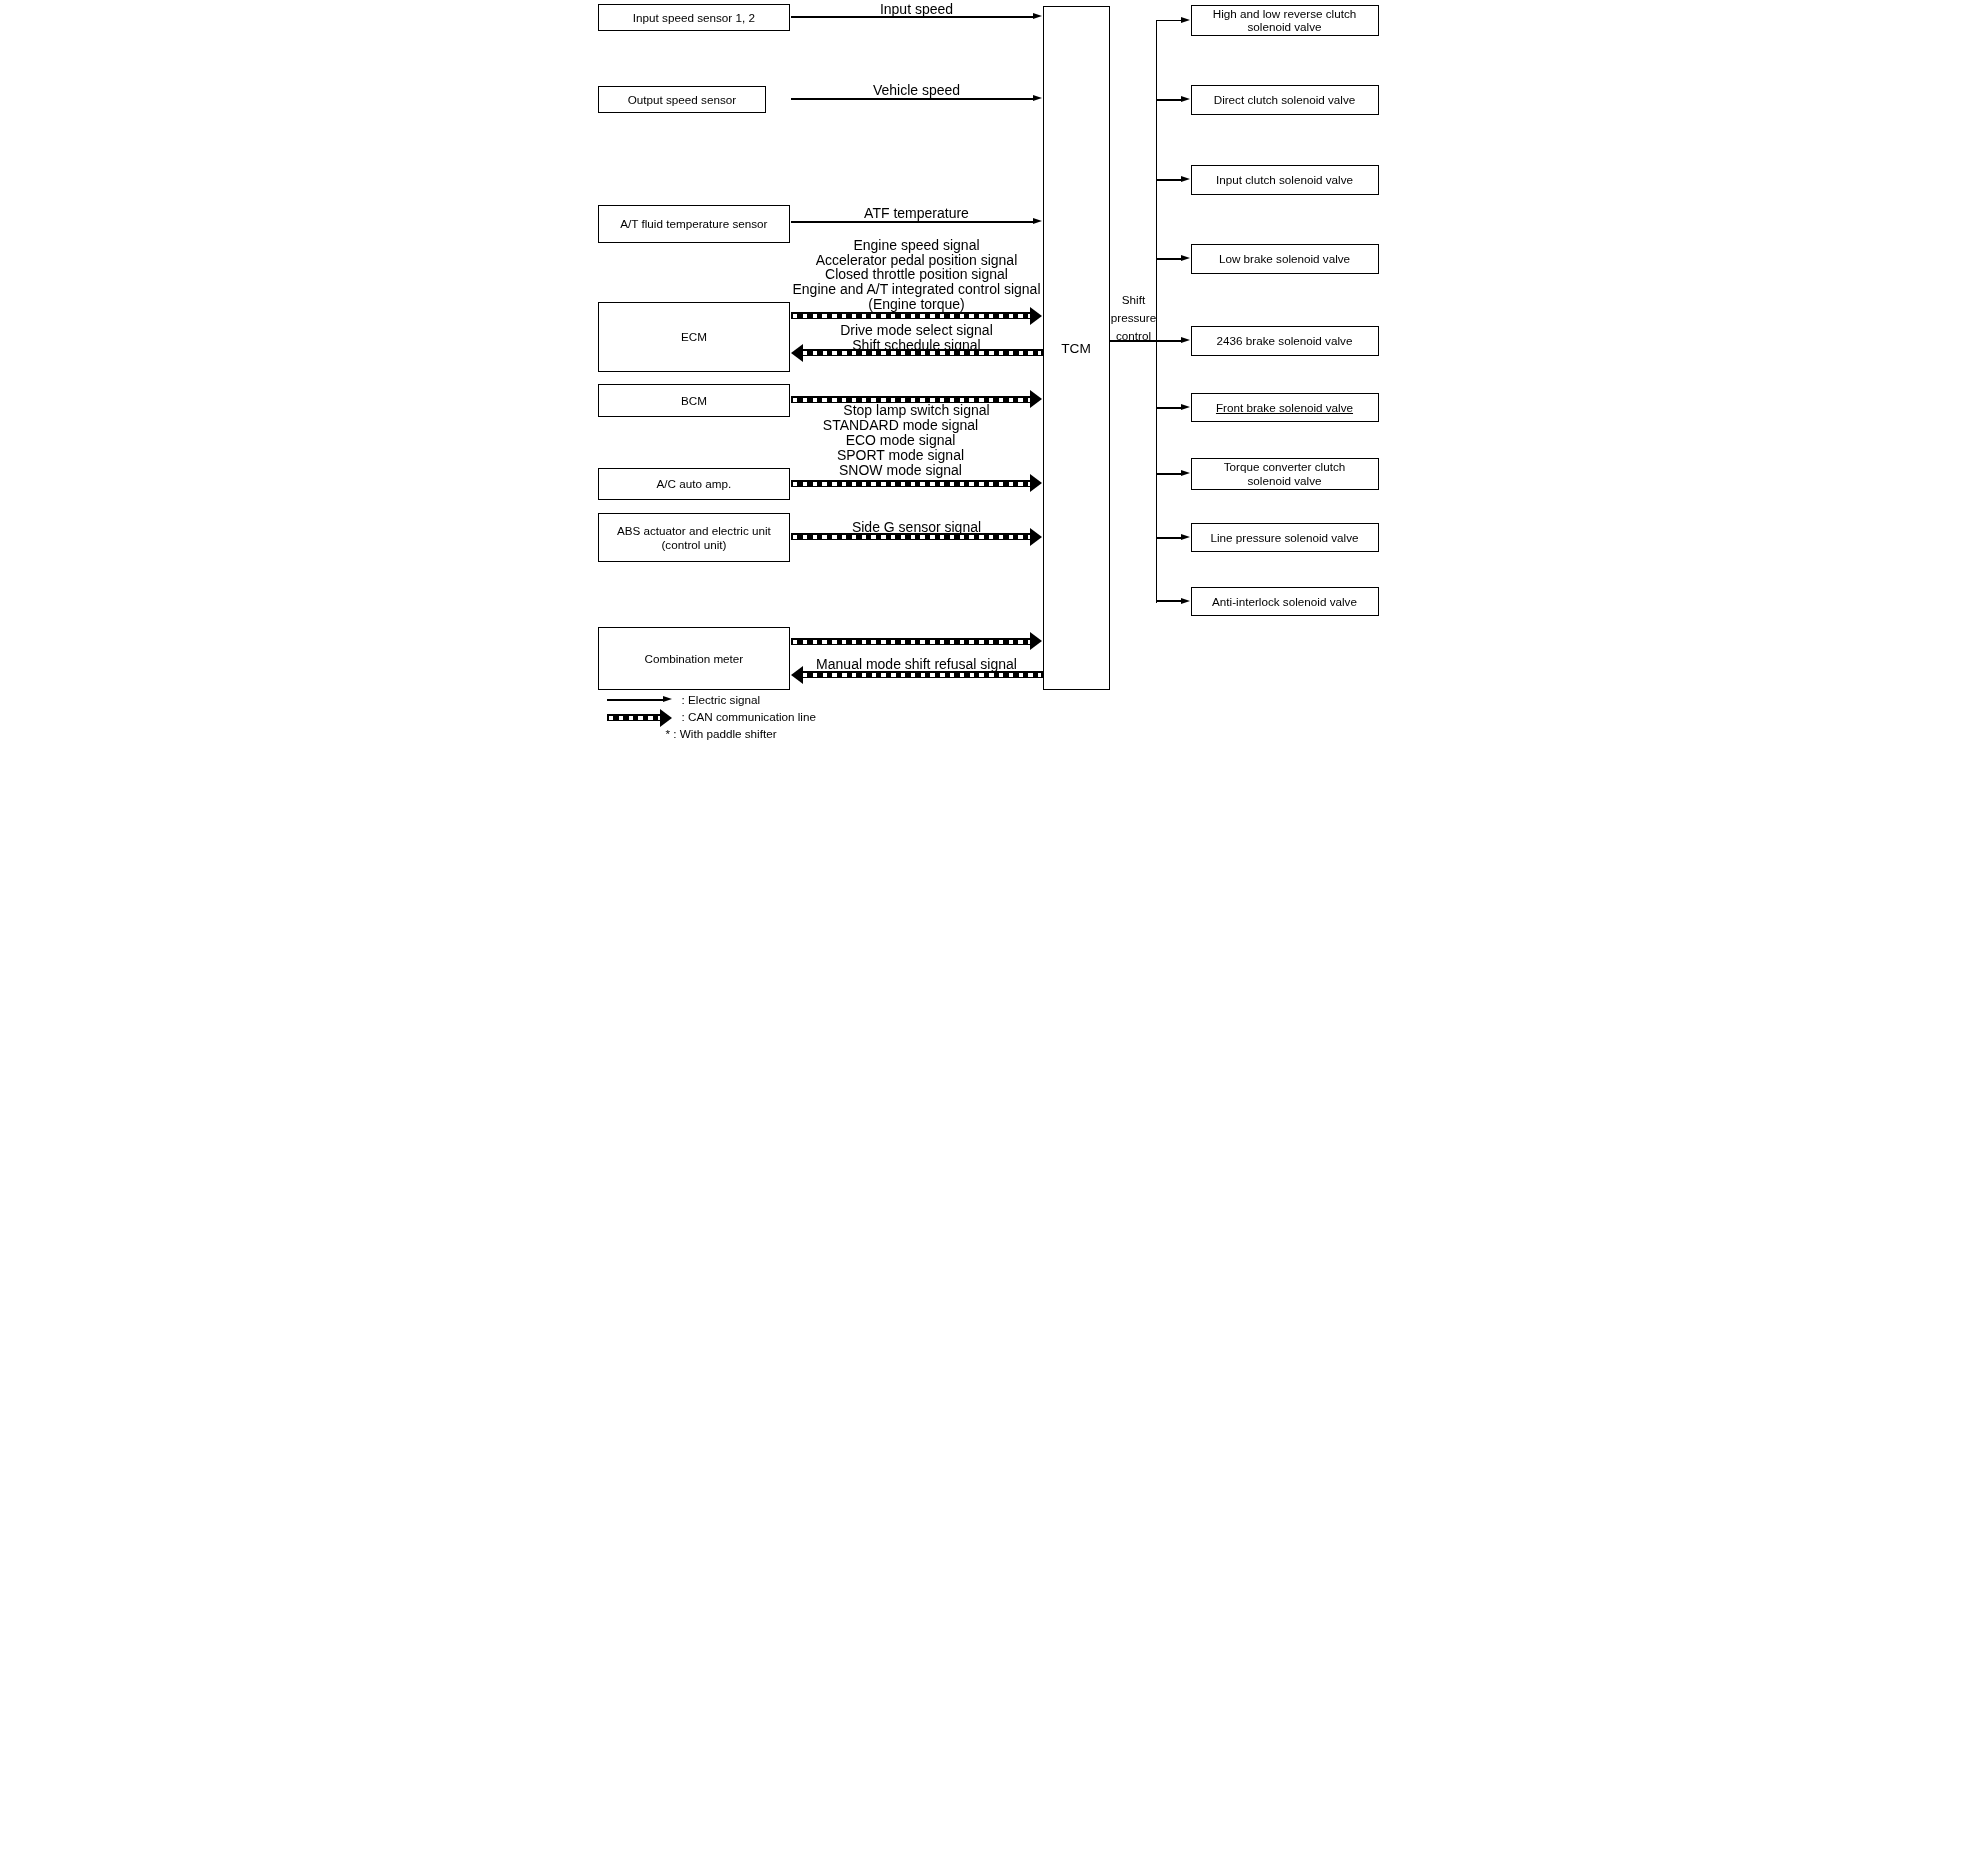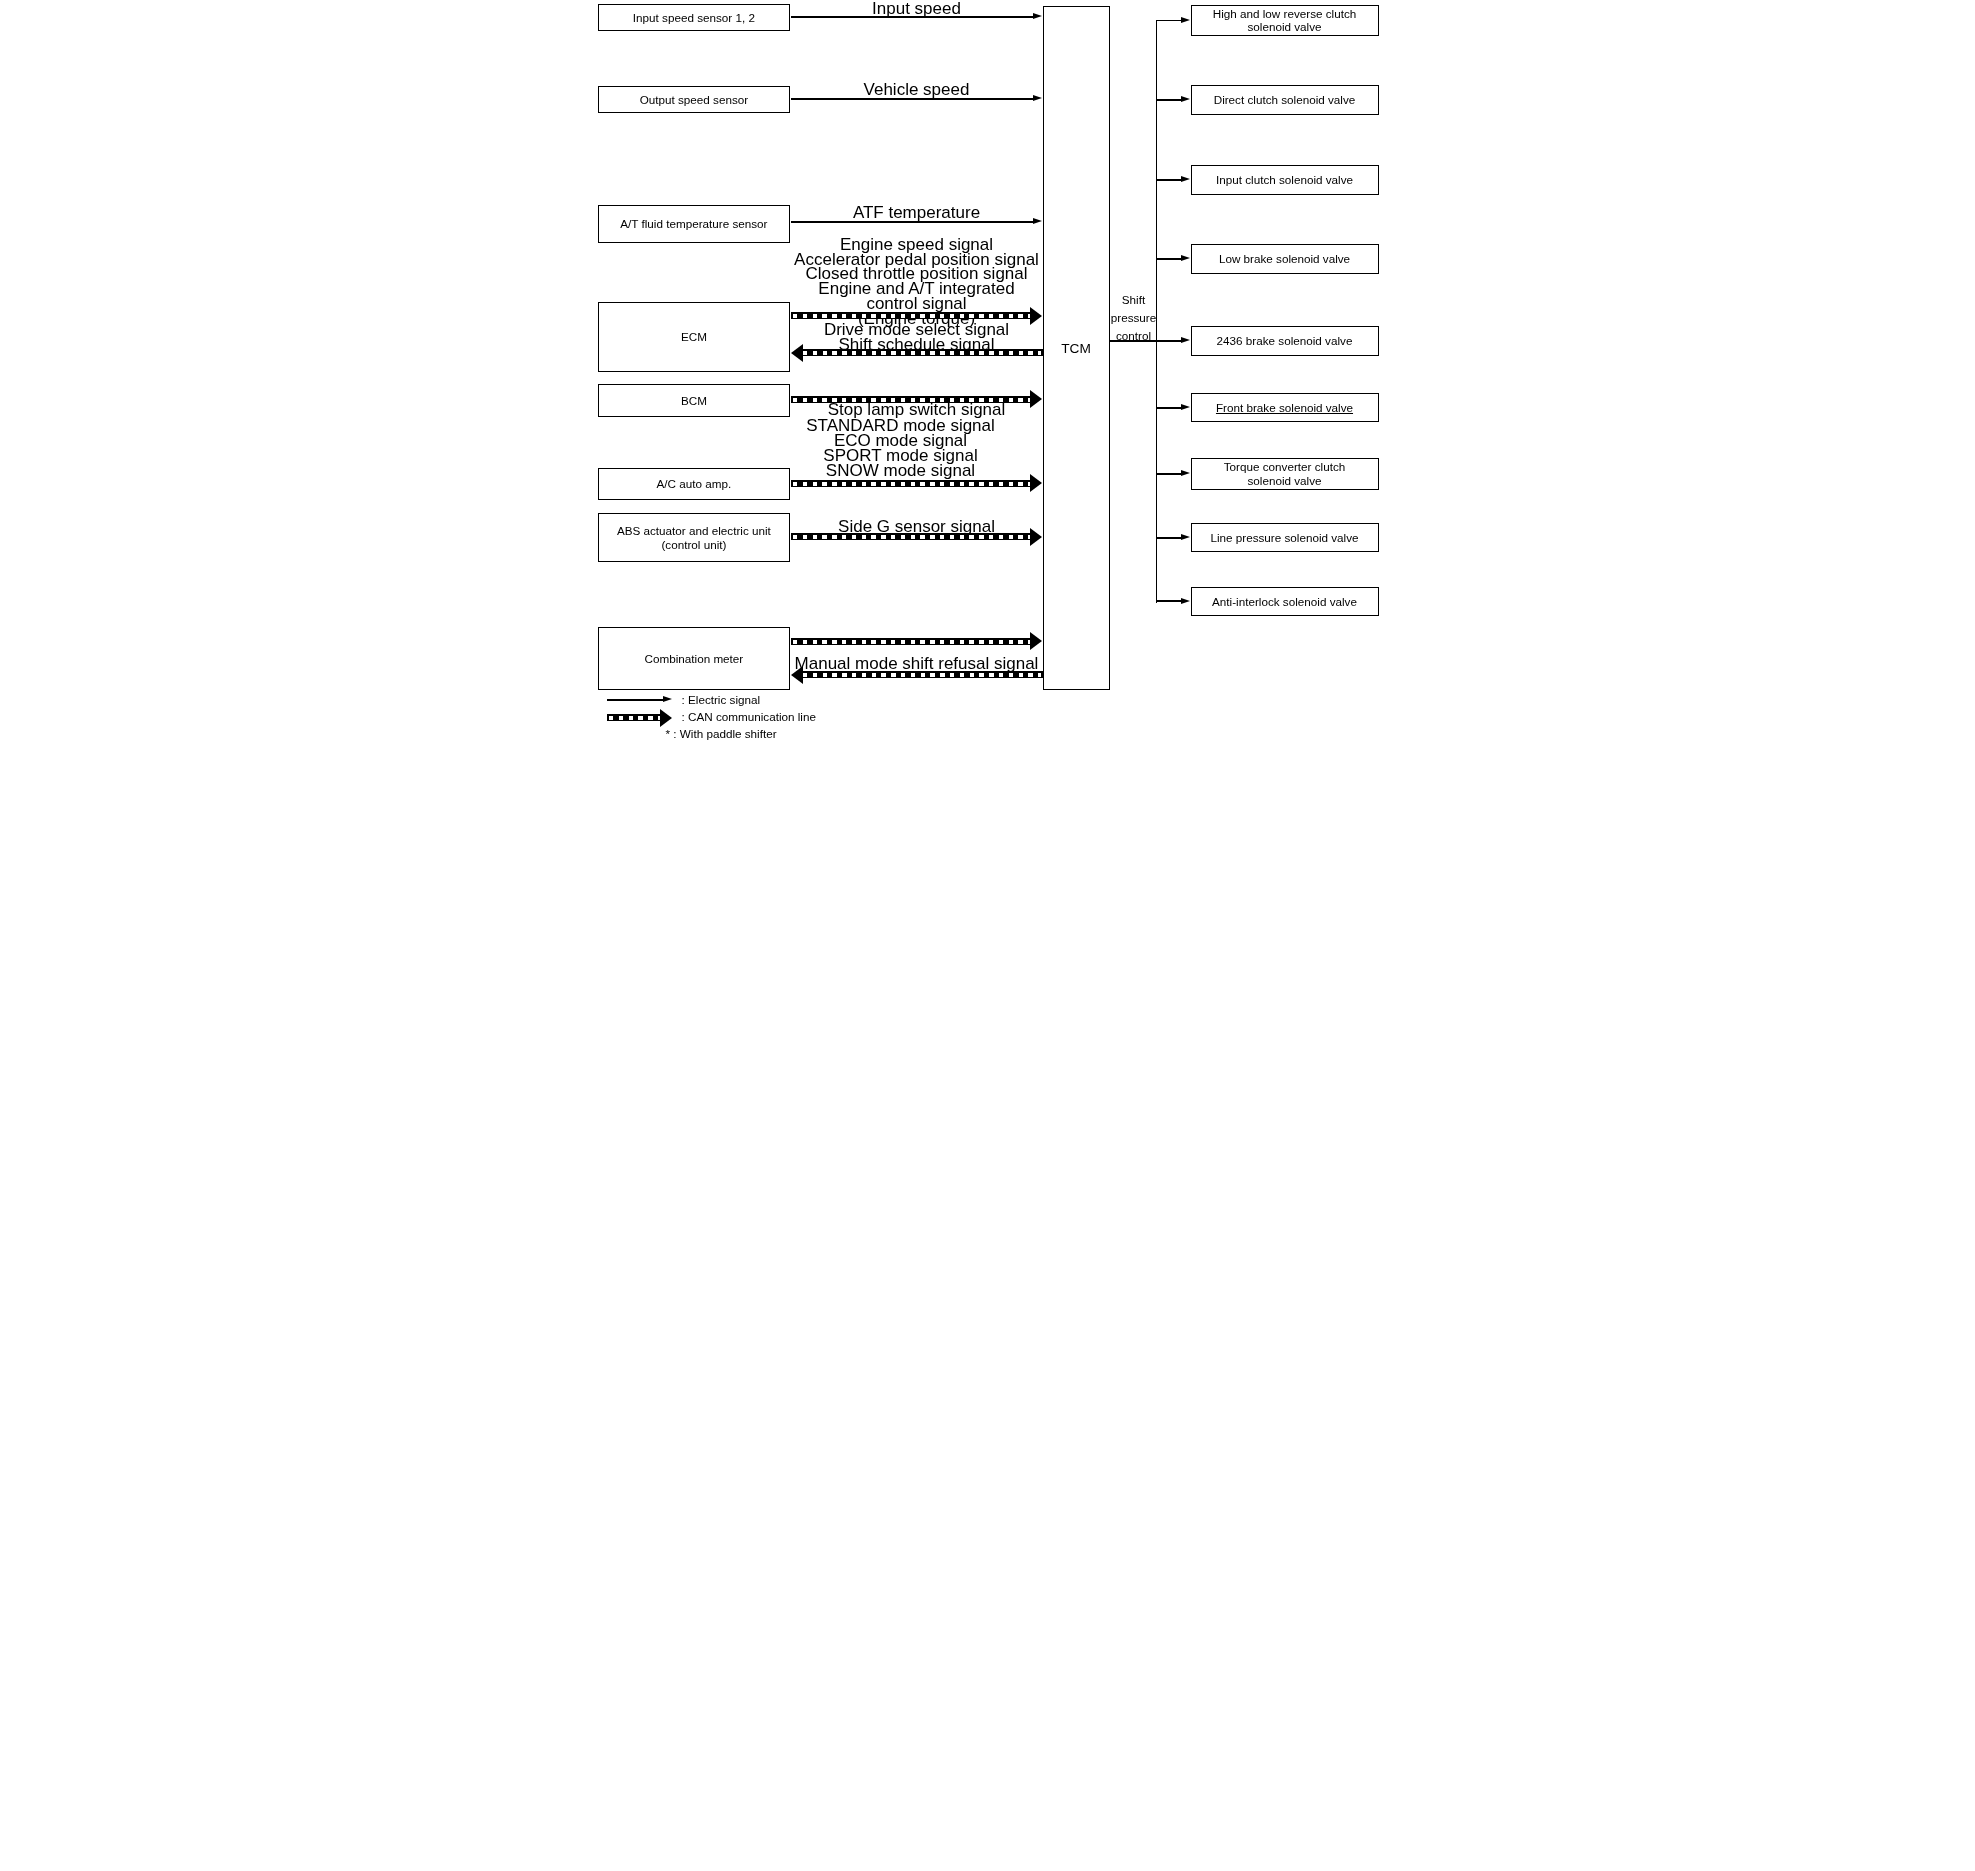--- a/index.html
+++ b/index.html
@@ -23,21 +23,21 @@
   }
   .node-label{
     text-align:center;
     font-size:11.7px;
     line-height:13.7px;
     width:100%;
   }
   .sig-label{
     position:absolute;
     text-align:center;
-    font-size:17px;
+    font-size:14px;
   }
   .spc-label{
     position:absolute;
     text-align:center;
     font-size:11.7px;
   }
   .tcm-label{
     position:absolute;
     text-align:center;
     font-size:13.7px;
@@ -57,21 +57,21 @@
 </style>
 </head>
 <body>
 
 <div id="diagram-canvas" style="width: 790px; height: 749px;">
     <div class="node" style="left: 5.4px; top: 3.9px; width: 192px; height: 27px; position: absolute;">
       <div class="node-label">
         <div>Input speed sensor 1, 2</div>
       </div>
     </div>
-    <div class="node" style="left: 5.4px; top: 86px; width: 192px; height: 27px; position: absolute;">
+    <div class="node" style="left: 5.4px; top: 86px; width: 168px; height: 27px; position: absolute;">
       <div class="node-label">
         <div>Output speed sensor</div>
       </div>
     </div>
     <div class="node" style="left: 5.4px; top: 205px; width: 192px; height: 38px; position: absolute; justify-content: flex-end;">
       <div class="node-label">
         <div>A/T fluid temperature sensor</div>
       </div>
     </div>
     <div class="node" style="left: 5.4px; top: 302px; width: 192px; height: 70px; position: absolute;">

